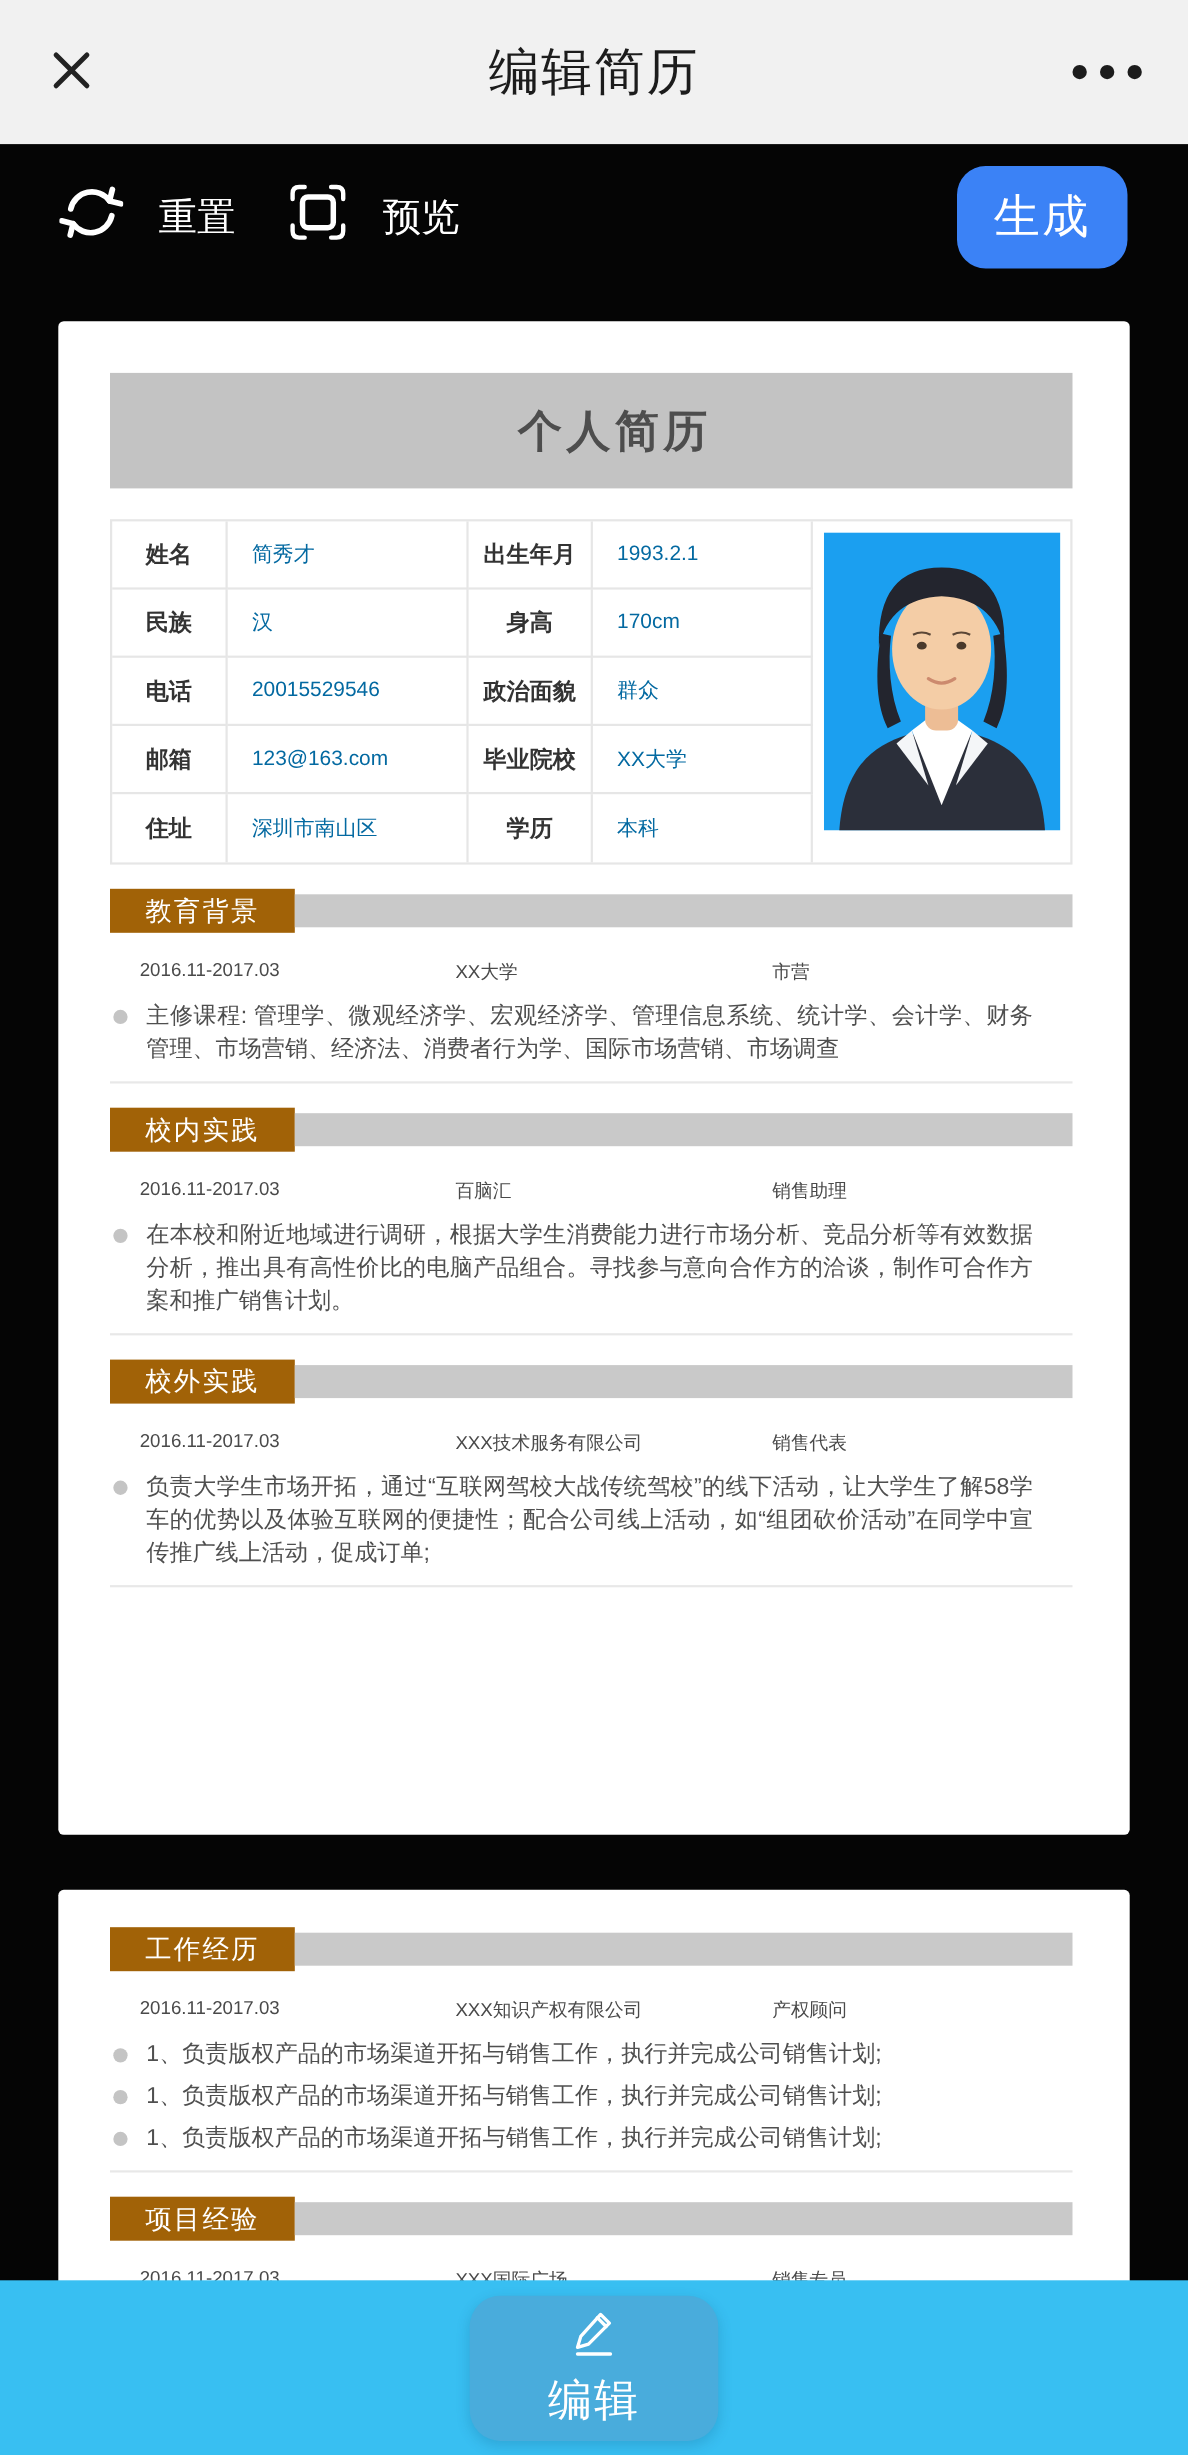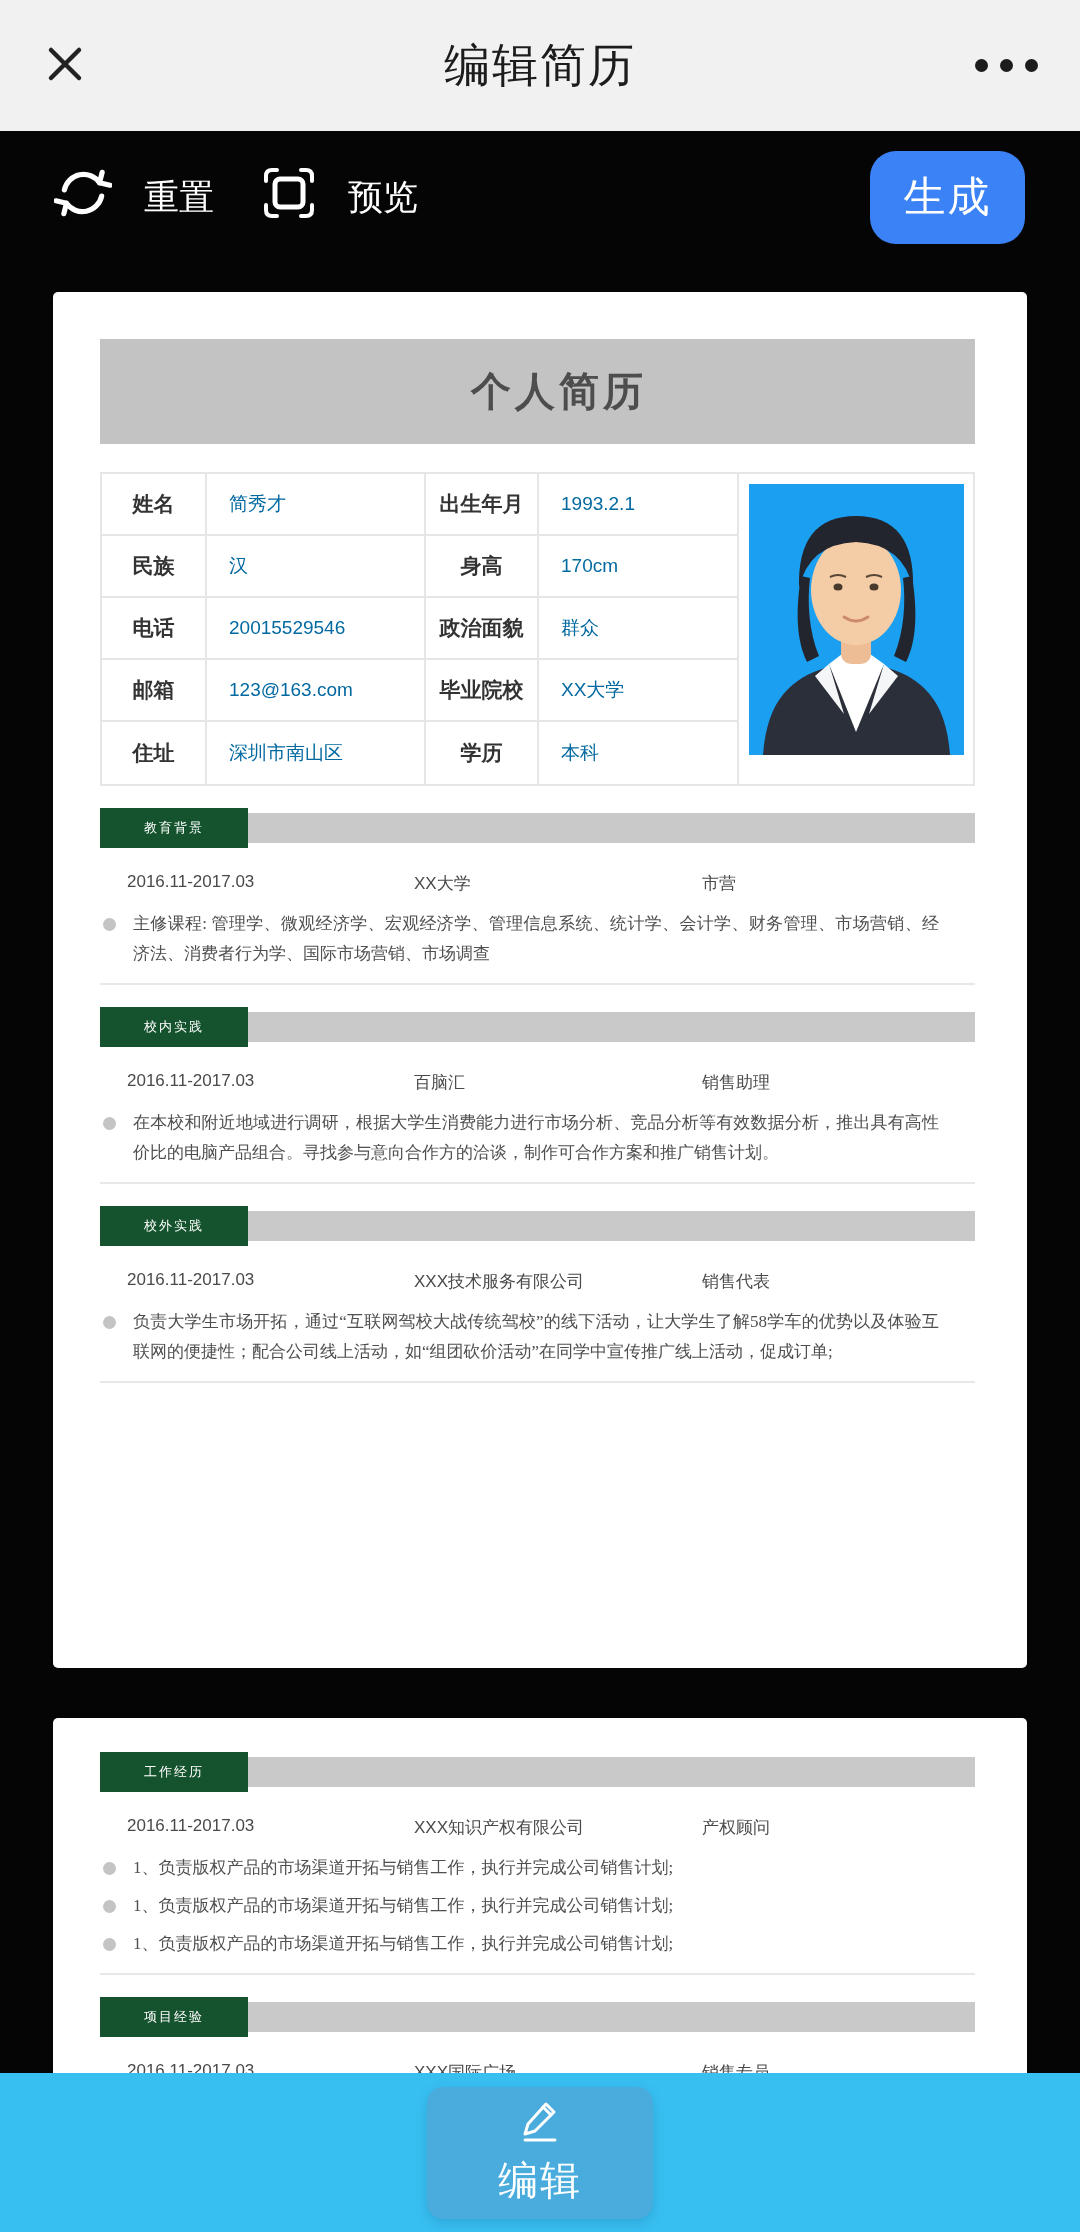--- a/index.html
+++ b/index.html
@@ -30,35 +30,35 @@
   .cell{display:flex;align-items:center;border-right:2px solid #e6e6e6;border-bottom:2px solid #e6e6e6;}
   .info-table .cell:nth-last-child(-n+4){border-bottom:none;}
   .lbl{justify-content:center;font-weight:bold;color:#333;font-size:21px;}
   .val{padding-left:22px;color:#0369a1;font-size:19px;}
   .photo-cell{flex:1;display:flex;justify-content:center;padding-top:10px;}
   .photo{width:215px;height:271px;display:block;}
 
   
   .sec-head{margin-top:22px;display:flex;align-items:center;height:40px;}
   .card2 .sec:first-child .sec-head{margin-top:0;}
-  .sec-tab{width:148px;height:40px;background:#14532d;color:#fff;font-size:13px;display:flex;align-items:center;justify-content:center;letter-spacing:2px;flex:none;}
+  .sec-tab{width:168px;height:40px;background:#a16207;color:#fff;font-size:24px;display:flex;align-items:center;justify-content:center;letter-spacing:2px;flex:none;}
   .sec-bar{flex:1;height:30px;background:#c9c9c9;}
   .sec-row{margin-top:24px;display:flex;font-size:17px;color:#4a4a4a;padding-left:27px;}
   .sec-date{width:287px;flex:none;}
   .sec-org{width:288px;flex:none;}
   .sec-role{flex:1;}
   .sec-bullets{margin-top:14px;}
   .bullet{display:flex;margin-bottom:8px;}
   .dot{width:13px;height:13px;border-radius:50%;background:#c4c4c4;margin:9px 0 0 3px;flex:none;}
-  .btxt{margin-left:17px;font-size:17px;line-height:30px;color:#4f4f4f;width:806px;text-align:justify;font-family:Liberation Serif, serif;}
+  .btxt{margin-left:17px;font-size:21px;line-height:30px;color:#4f4f4f;width:806px;text-align:justify;}
   .sec-divider{margin-top:14px;height:2px;background:#e8e8e8;}
 
   
   .bottombar{position:absolute;left:0;right:0;bottom:0;height:159px;background:#38bff2;display:flex;justify-content:center;}
-  .edit-btn{width:226px;height:132px;margin-top:14px;border:none;border-radius:16px;background:#49acdc;display:flex;flex-direction:column;align-items:center;justify-content:center;gap:2px;color:#fff;font-size:40px;cursor:pointer;box-shadow:0 4px 12px rgba(0,60,100,.18);letter-spacing:2px;}
+  .edit-btn{width:226px;height:132px;margin-top:14px;border:none;border-radius:28px;background:#49acdc;display:flex;flex-direction:column;align-items:center;justify-content:center;gap:2px;color:#fff;font-size:40px;cursor:pointer;box-shadow:0 4px 12px rgba(0,60,100,.18);letter-spacing:2px;}
 </style>
 </head>
 <body>
 
 <div class="screen">
 
   <header class="topbar">
     <button class="iconbtn">
       <span>
         <svg width="46" height="46" viewBox="0 0 46 46">

